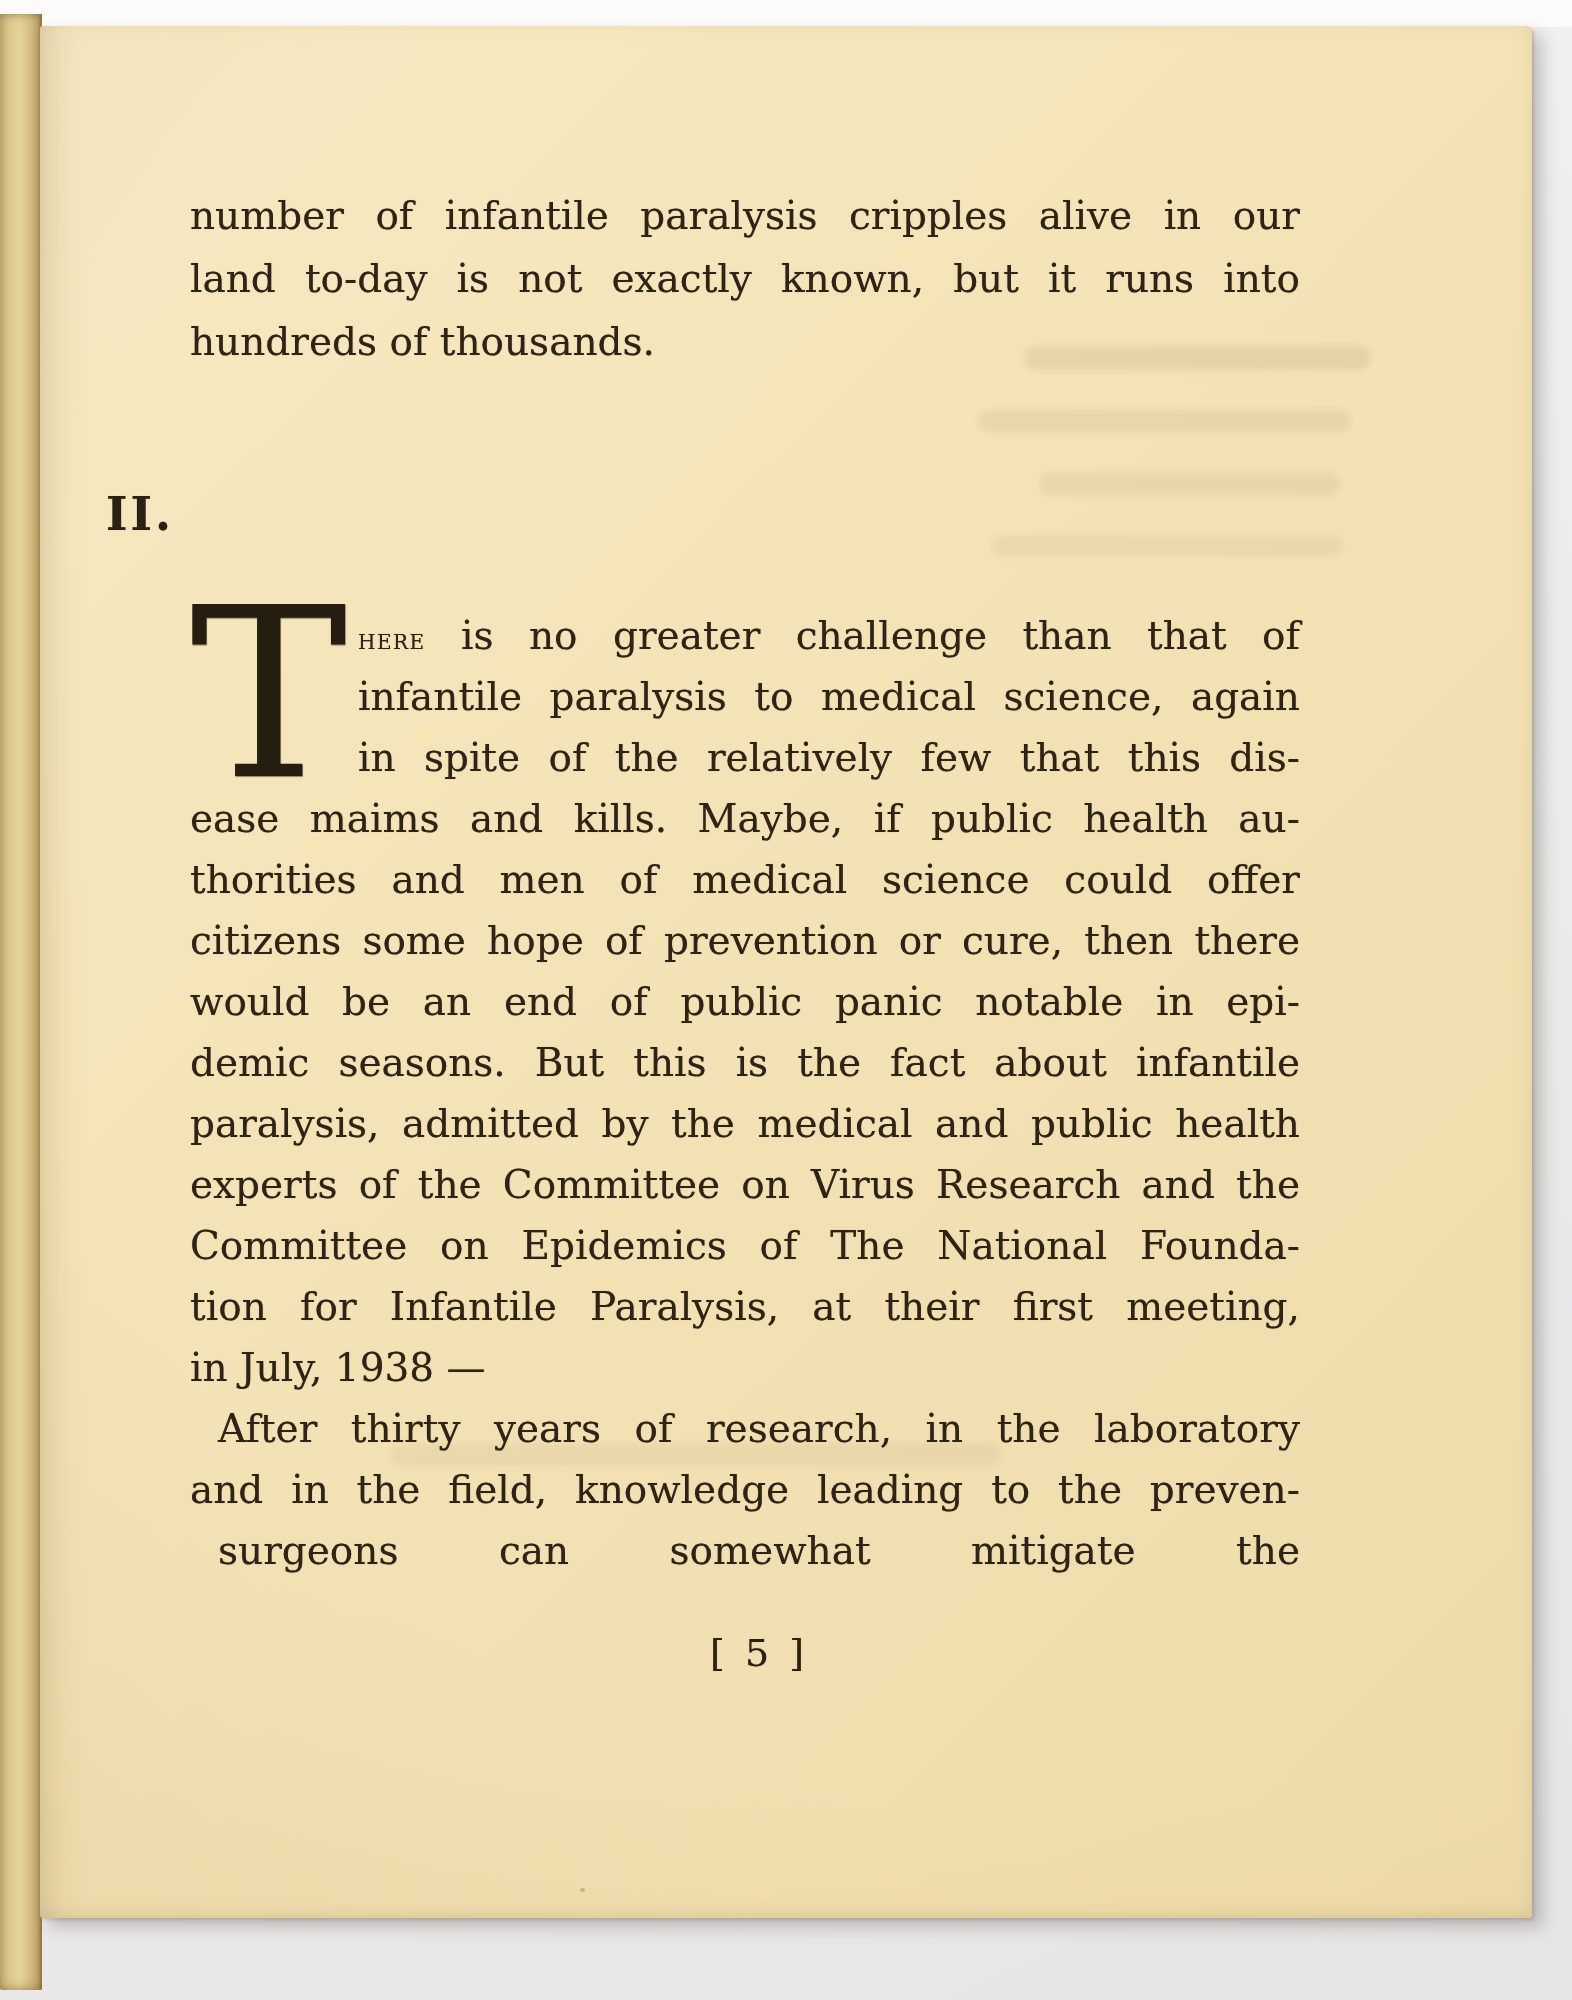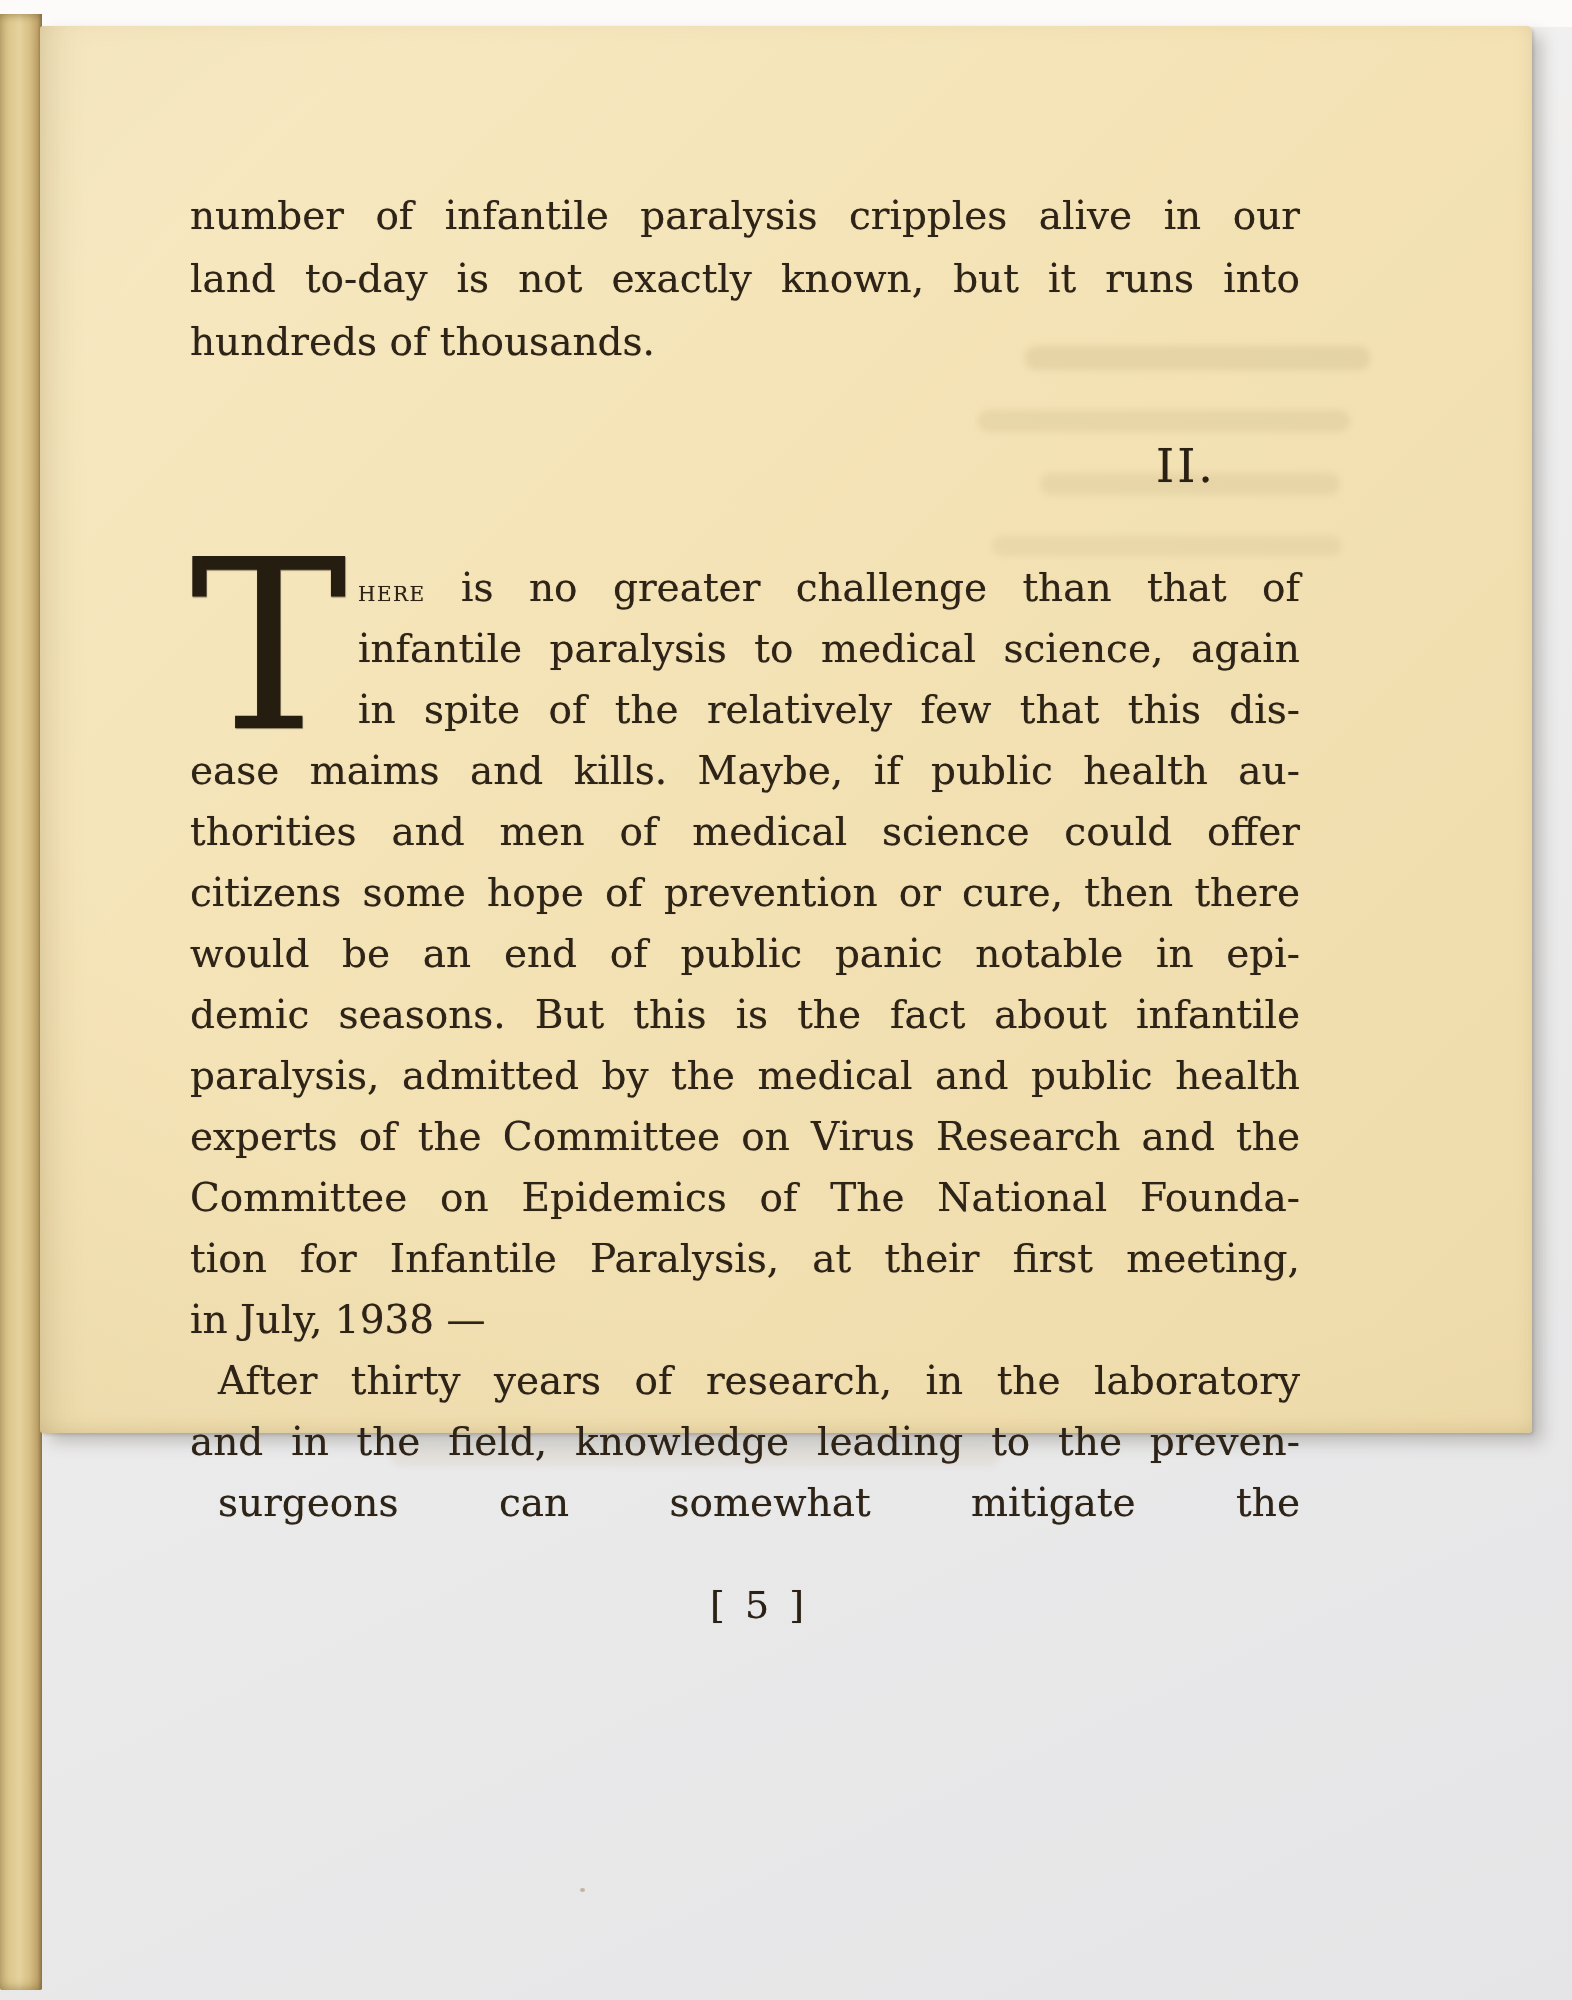--- a/index.html
+++ b/index.html
@@ -11,42 +11,42 @@
   .top-white{position:absolute;left:0;top:0;width:1572px;height:27px;background:#fcfbf9;}
   
   .gutter{
     position:absolute;left:0;top:14px;width:42px;height:1976px;
     background:linear-gradient(90deg,#c3aa72 0%,#dcc78d 22%,#e5d39e 46%,#d7c085 70%,#bda168 90%,#8e7646 100%);
     border-radius:0 0 2px 2px;
     box-shadow:inset 0 6px 8px -5px rgba(120,95,50,.6), inset 0 -8px 10px -6px rgba(120,95,50,.5);
   }
   
   .page{
-    position:absolute;left:40px;top:26px;width:1492px;height:1407px;
+    position:absolute;left:40px;top:26px;width:1492px;height:1892px;
     background:
       radial-gradient(125% 95% at 68% 42%, rgba(0,0,0,0) 55%, rgba(158,128,68,.12) 100%),
       linear-gradient(135deg,#f7e9c3 0%,#f4e3b6 42%,#eedbab 100%);
     border-radius:3px 5px 4px 3px;
     box-shadow:
       10px 9px 16px rgba(95,92,85,.32),
       2px 2px 3px rgba(110,100,80,.25),
       inset 28px 0 42px -28px rgba(128,98,48,.32),
       inset -5px -7px 20px -9px rgba(140,110,60,.22);
   }
   .textblock{position:absolute;left:150px;top:0;width:1110px;color:#2d2317;}
   .line{line-height:61px;height:61px;font-size:39px;white-space:nowrap;
         text-shadow:0 0 .7px rgba(45,35,20,.55);}
   .line.j{display:flex;justify-content:space-between;align-items:baseline;white-space:normal;}
   .line.j span{white-space:nowrap;}
   .indent{padding-left:28px;}
   .p1 .line{line-height:63px;height:63px;}
   .p1{margin-top:158px;}
-  .heading{margin-top:66px;height:64px;text-align:right;transform:translateX(-84px);
+  .heading{margin-top:114px;height:64px;text-align:left;transform:translateX(-84px);
            font-size:46px;letter-spacing:3px;color:#2a2014;
-           text-shadow:0 0 .7px rgba(45,35,20,.55);}
+           text-shadow:0 0 .7px rgba(45,35,20,.55);font-weight:bold;}
   .p2{margin-top:54px;}
   .p2head{display:flex;}
   .dropcap-box{width:168px;flex:0 0 168px;}
   .dropcap{font-size:236px;line-height:180px;color:#261d11;
            text-shadow:.5px .5px 1px rgba(40,30,15,.5);}
   .headlines{flex:1;min-width:0;}
   .sc{font-size:20px;letter-spacing:1.5px;}
   .p3{}
   .pagenum{margin-top:50px;text-align:center;transform:translateX(14px);
            font-size:38px;letter-spacing:4px;color:#2a2014;

